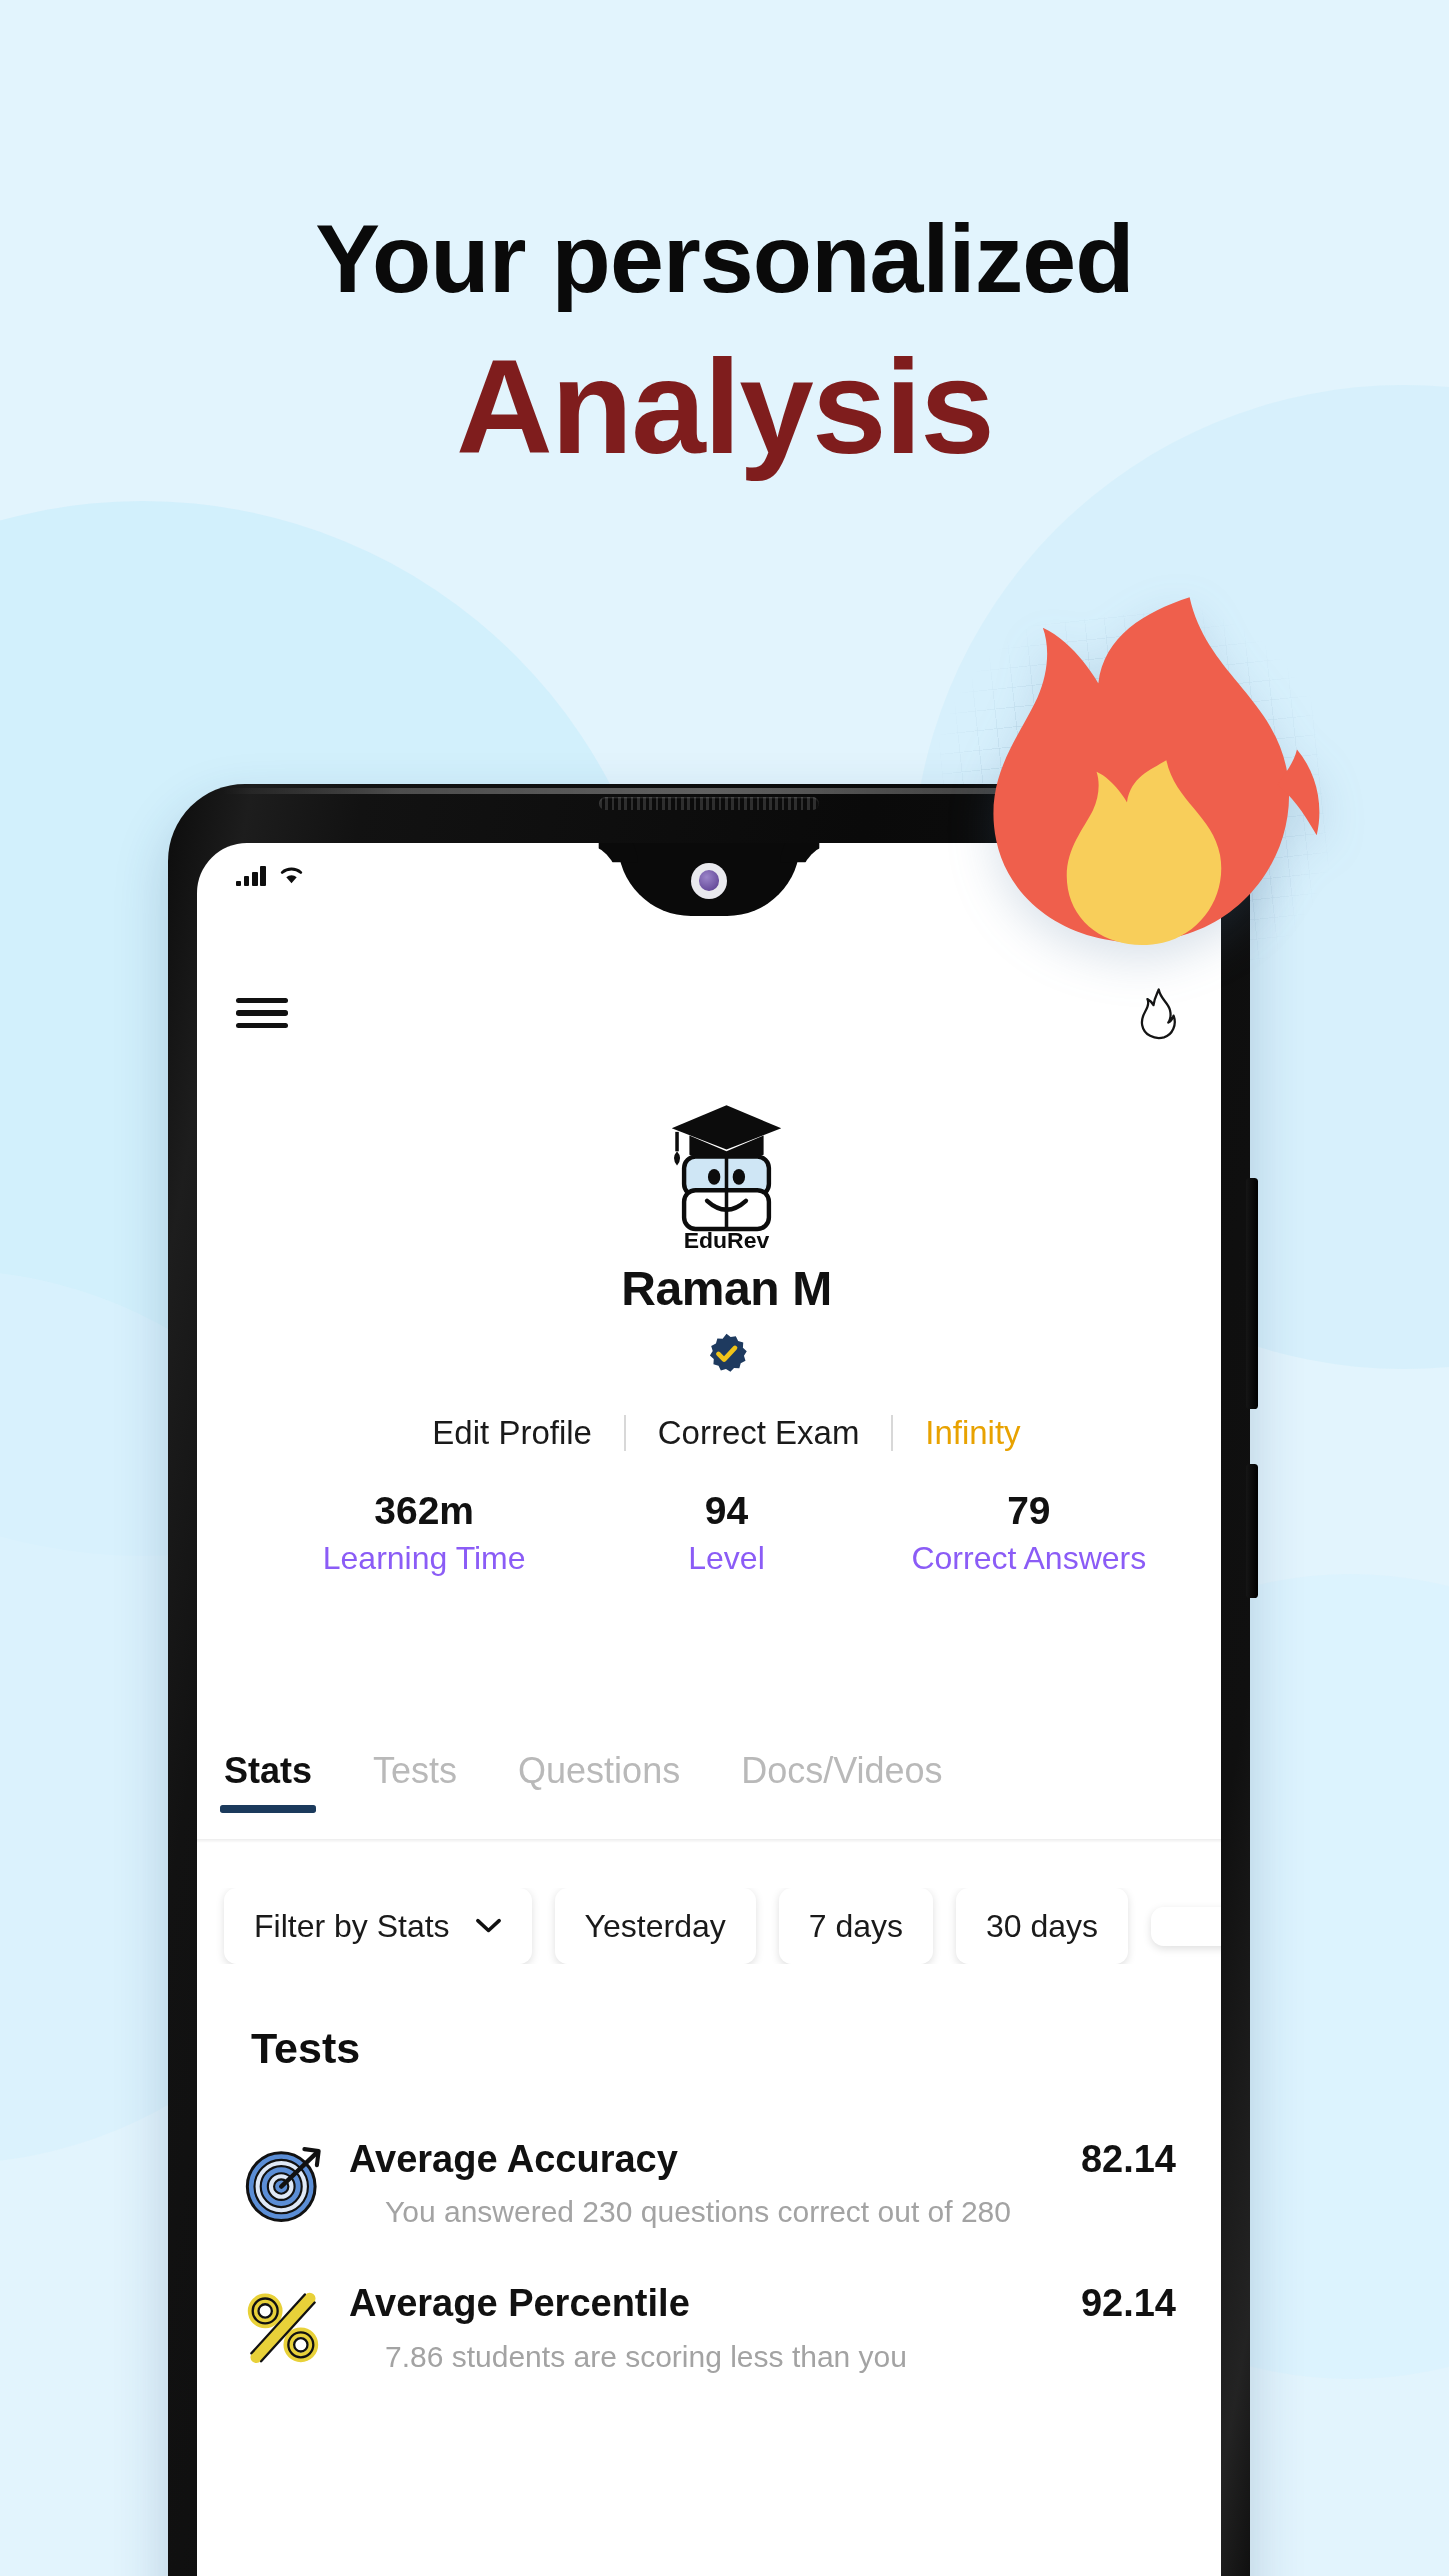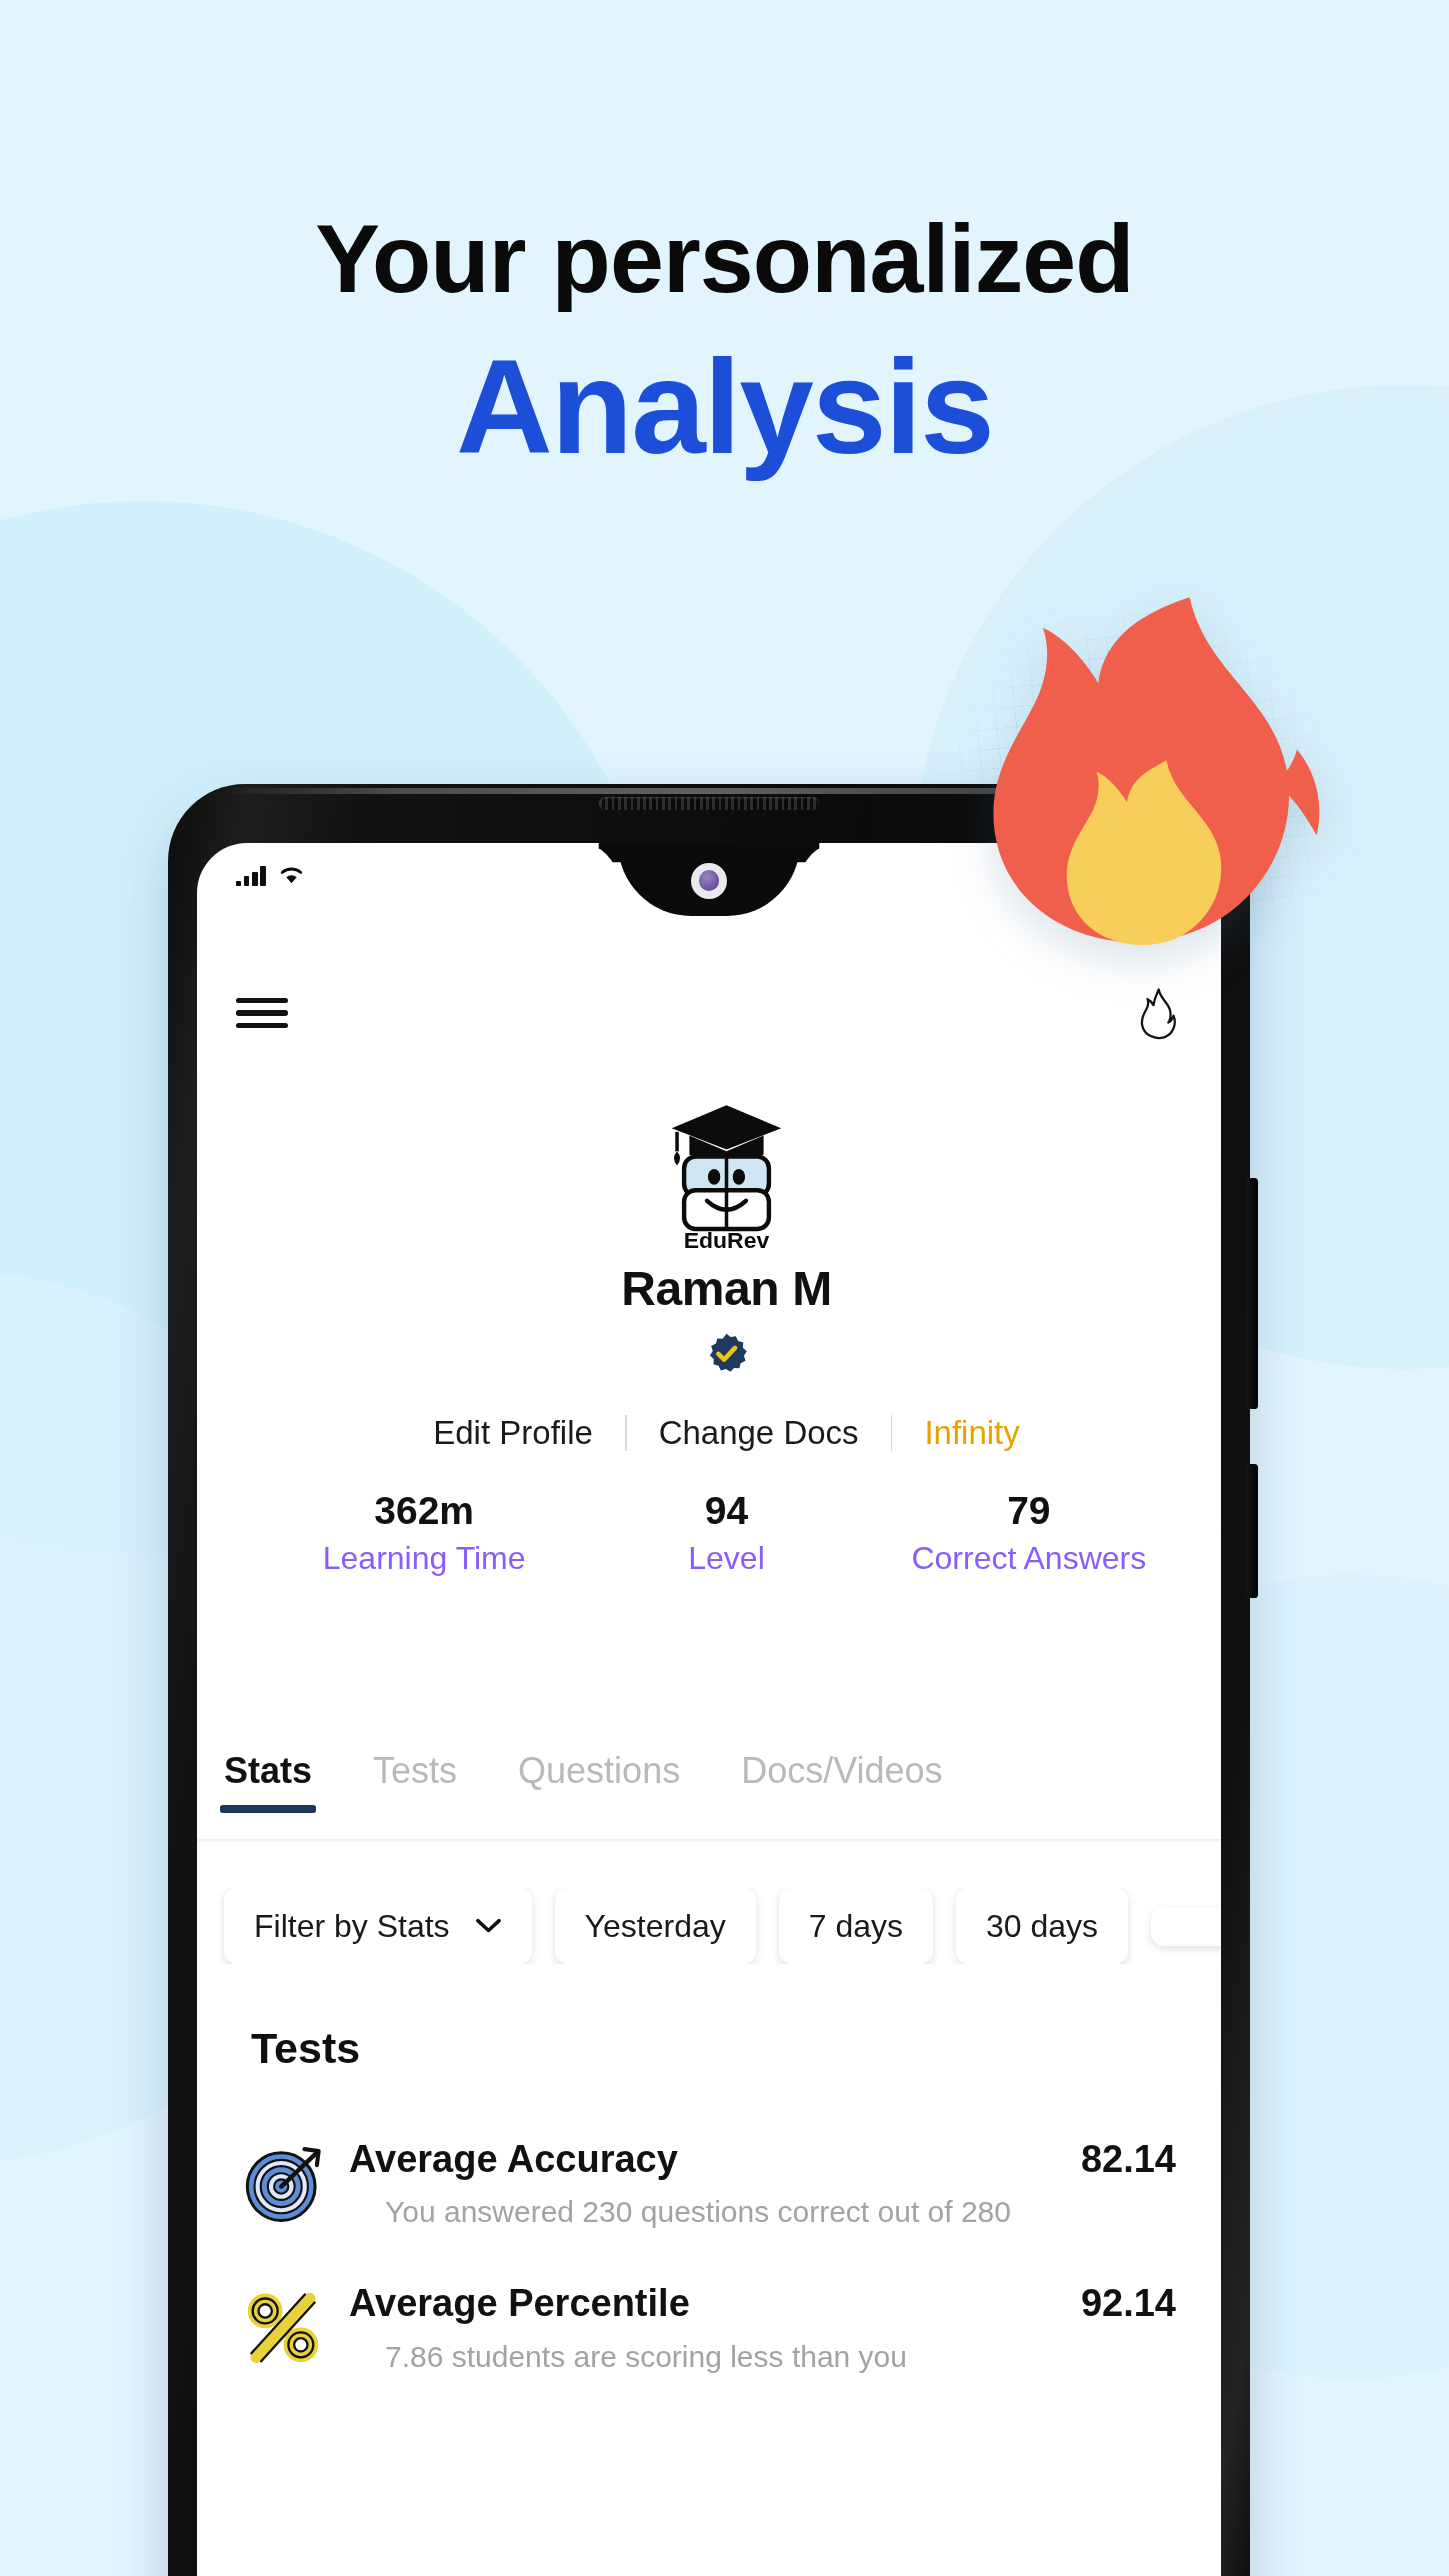--- a/index.html
+++ b/index.html
@@ -48,21 +48,21 @@
     font-weight:bold;
     letter-spacing:-0.9px;
     color:#0a0a0a;
     line-height:1.06;
   }
   .headline .l2 {
     display:block;
     font-size:134px;
     font-weight:bold;
     letter-spacing:-1.8px;
-    color:#1d4ed8;
+    color:#7f1d1d;
     line-height:1.06;
     margin-top:25px;
   }
 
   
   .grid-patch {
     position:absolute;
     left:946px; top:615px;
     width:376px; height:376px;
     z-index:6;
@@ -339,21 +339,21 @@
         <span class="user-name">Raman M</span>
         <svg class="verified" viewBox="0 0 48 48">
           <path d="M24 2 l4.6 3.7 5.8 -1 2.6 5.3 5.7 1.6 -0.4 5.9 4.3 4 -3.1 5 1.7 5.7 -5.3 2.6 -1.6 5.7 -5.9 -0.4 -4 4.3 -5 -3.1 -5.7 1.7 -2.6 -5.3 -5.7 -1.6 0.4 -5.9 -4.3 -4 3.1 -5 -1.7 -5.7 5.3 -2.6 1.6 -5.7 5.9 0.4 Z" fill="#1e3a5f"></path>
           <path d="M15 24.5 l6.3 6.3 12.2 -13" stroke="#f0c419" stroke-width="5.2" fill="none" stroke-linecap="round" stroke-linejoin="round"></path>
         </svg>
       </div>
 
       <div class="links">
         <a href="#">Edit Profile</a>
         <span class="vbar"></span>
-        <a href="#">Change Docs</a>
+        <a href="#">Correct Exam</a>
         <span class="vbar"></span>
         <a href="#" class="accent">Infinity</a>
       </div>
 
       <div class="stats-row">
         <div class="stat">
           <div class="v">362m</div>
           <div class="l">Learning Time</div>
         </div>
         <div class="stat">

